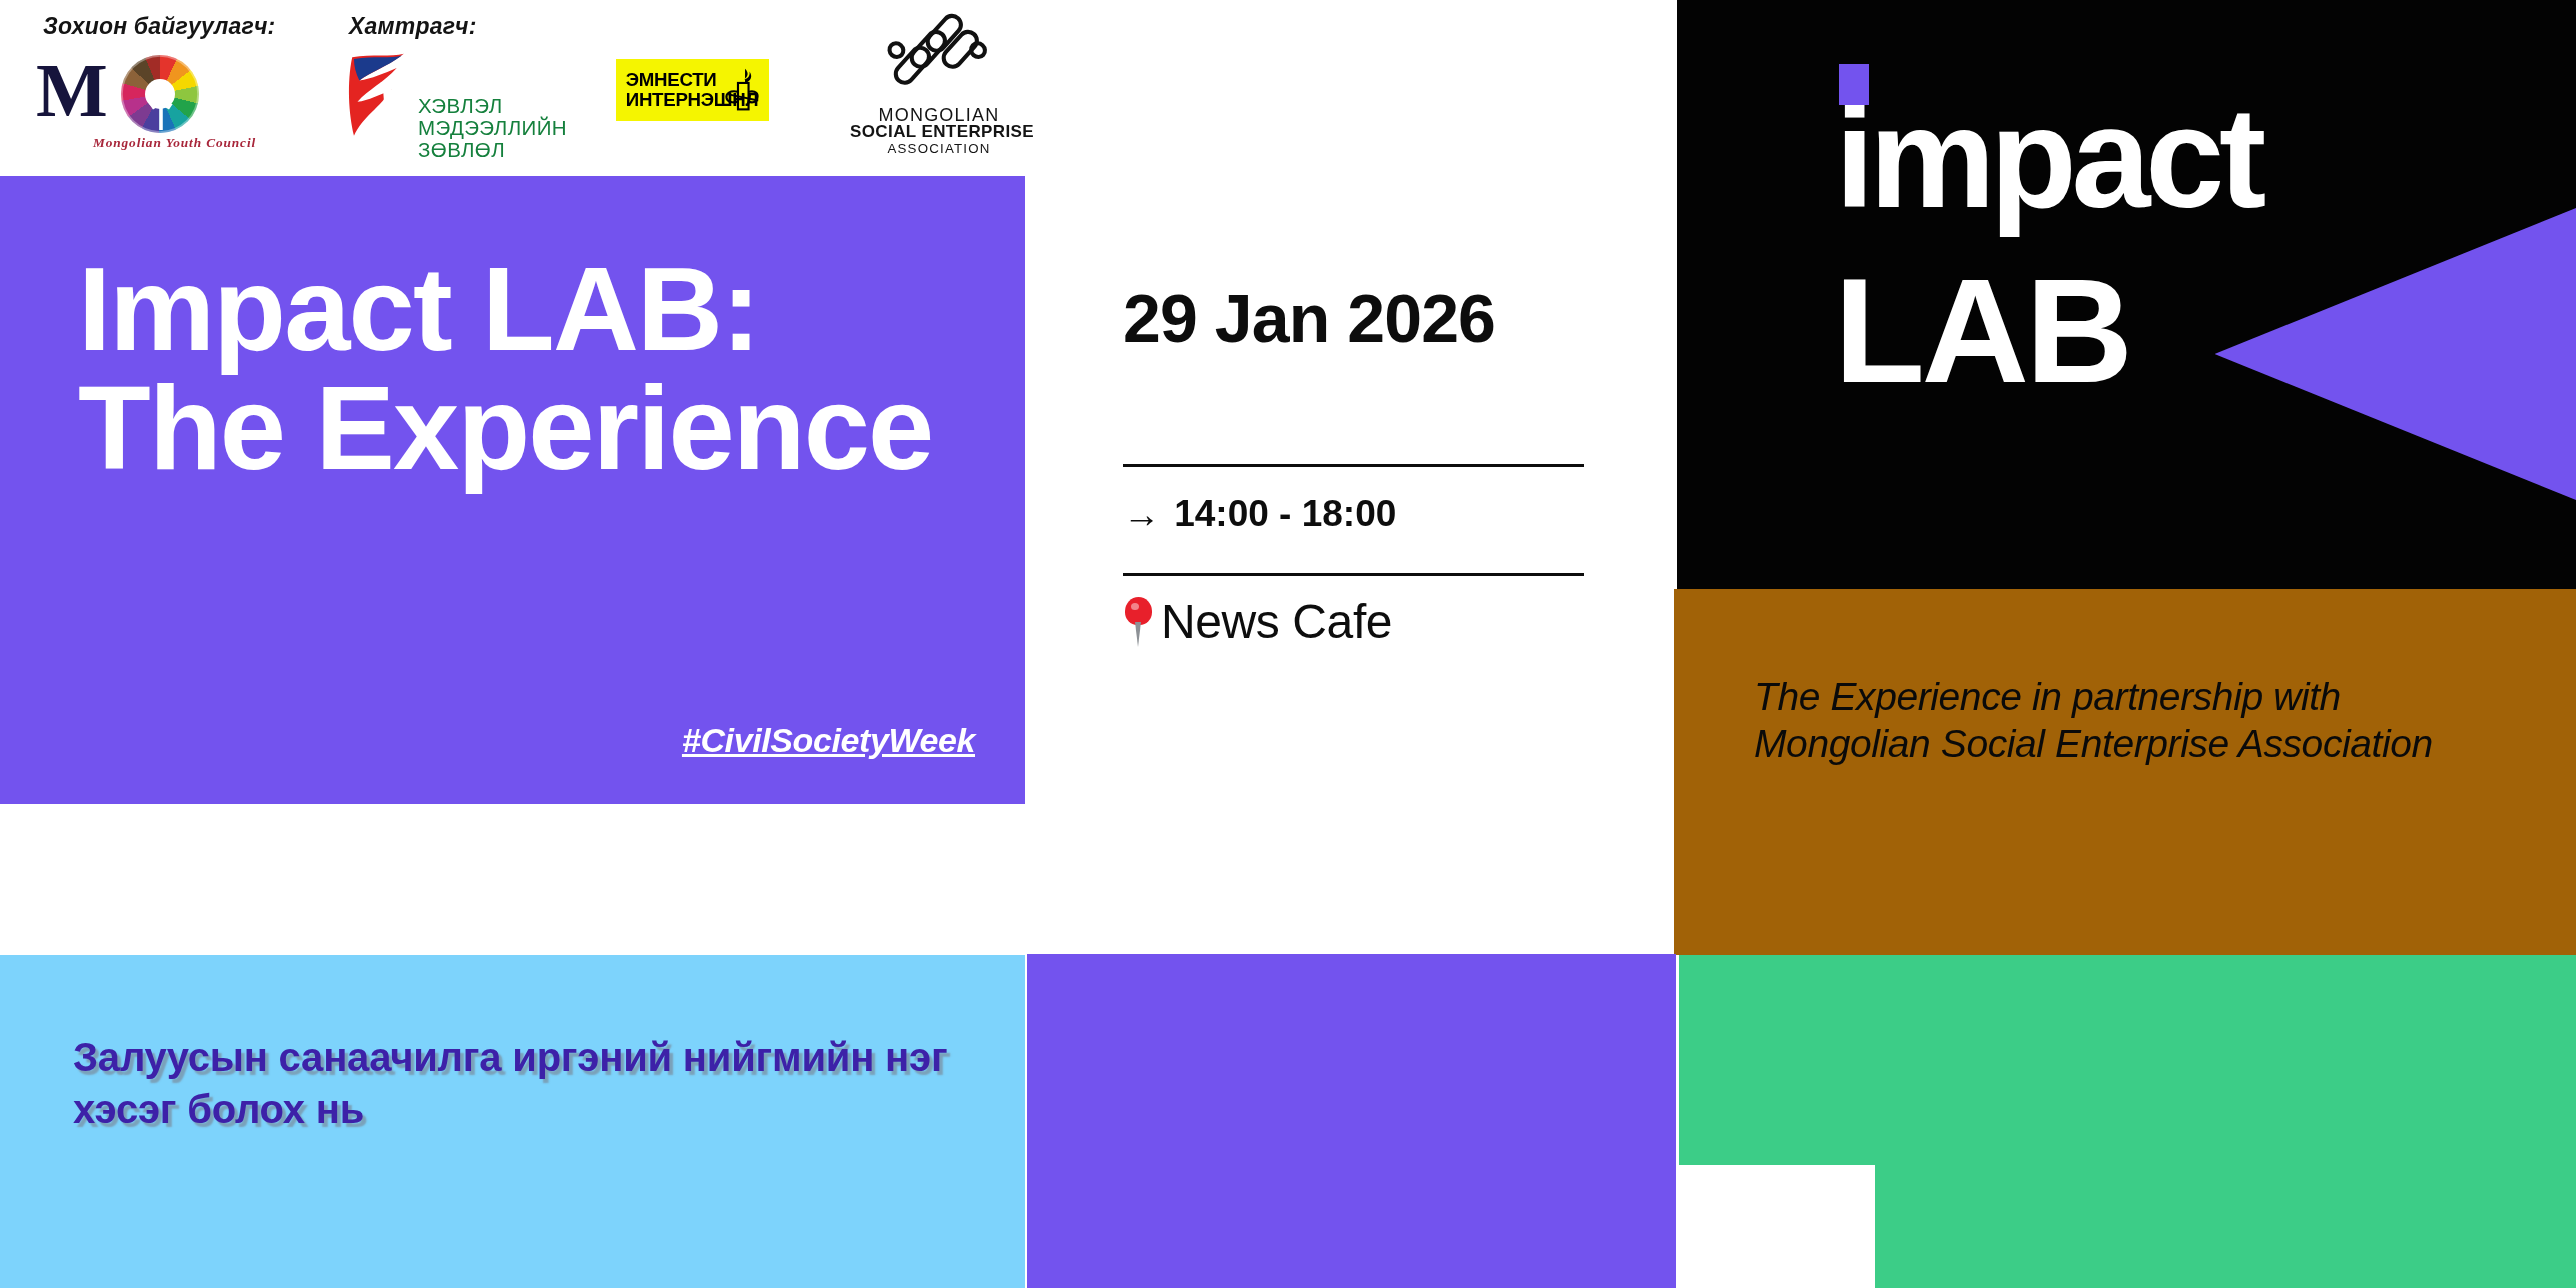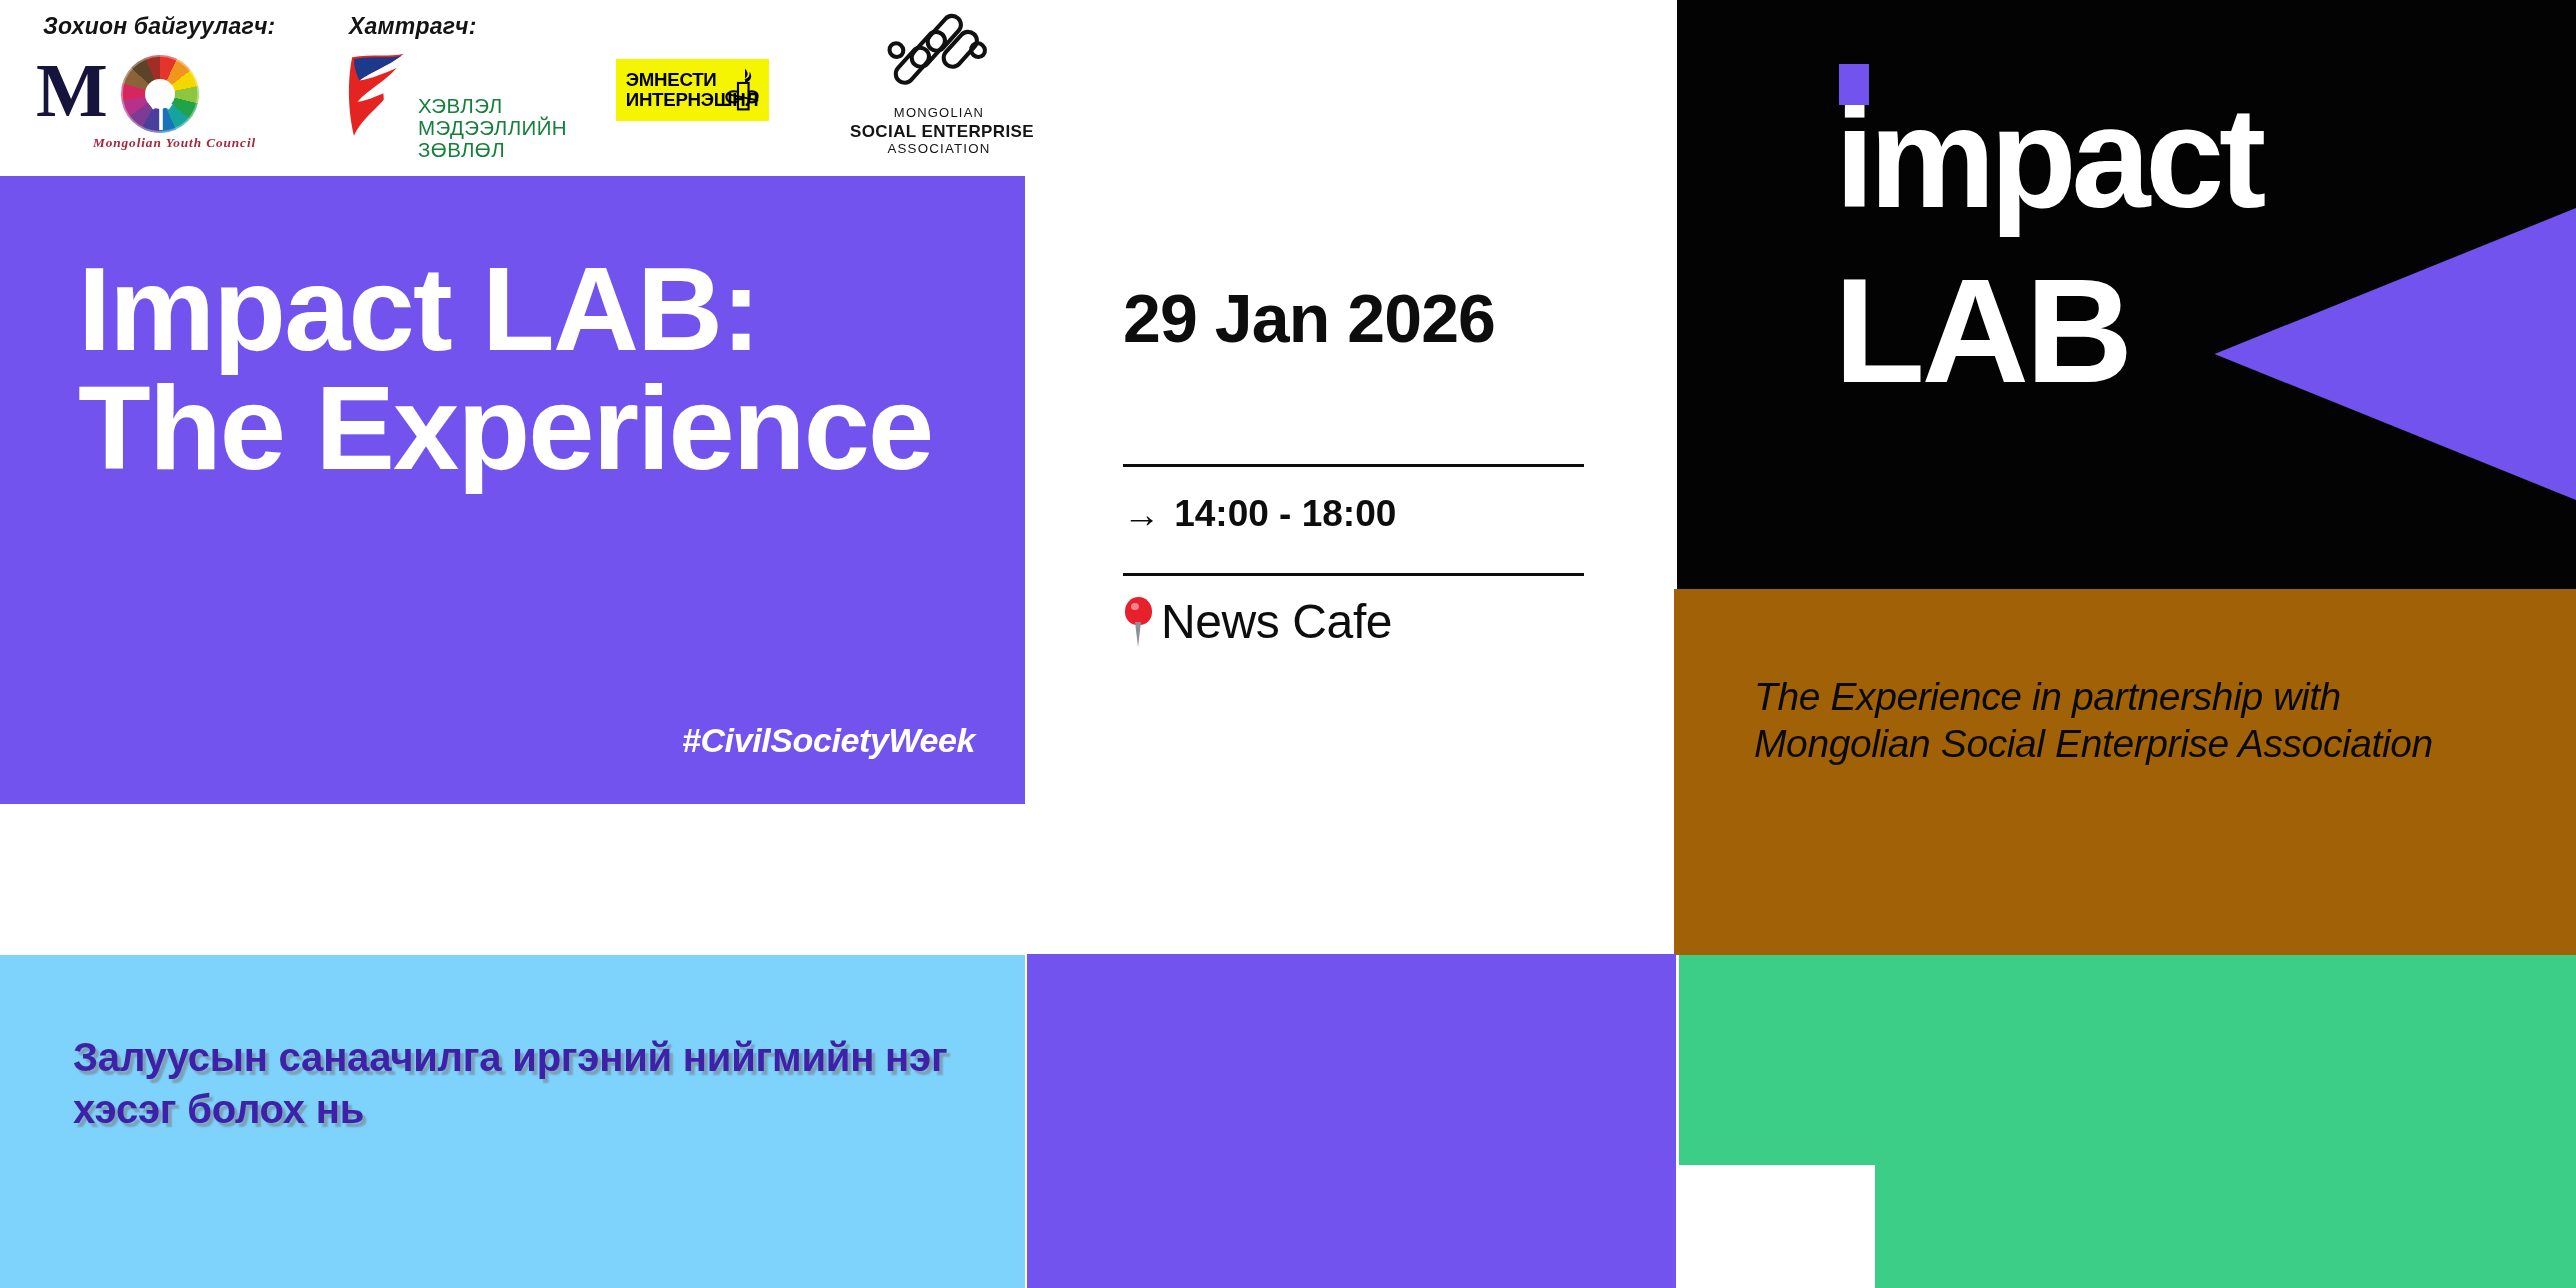--- a/index.html
+++ b/index.html
@@ -149,21 +149,21 @@
     width: 178px; height: 158px;
   }
   #msea-mark { position: absolute; left: 34px; top: 3.6px; }
   #msea-l1, #msea-l2, #msea-l3 {
     position: absolute;
     width: 178px;
     text-align: center;
     color: #141414;
     white-space: nowrap;
   }
-  #msea-l1 { top: 100px; font-size: 13px; letter-spacing: 1.2px; }
+  #msea-l1 { top: 100px; font-size: 18px; letter-spacing: 1.2px; }
   #msea-l2 { top: 117px; font-size: 17px; font-weight: bold; letter-spacing: 0.4px; }
   #msea-l3 { top: 136px; font-size: 13.3px; letter-spacing: 1.2px; }
 
   
   #hero-panel {
     position: absolute;
     left: 0; top: 176px;
     width: 1025px; height: 628px;
     background: #7353ee;
   }
@@ -179,20 +179,21 @@
   }
   #hero-hashtag {
     position: absolute;
     right: 50px; bottom: 44px;
     color: #ffffff;
     font-size: 34px;
     font-style: italic;
     font-weight: bold;
     letter-spacing: -0.4px;
     white-space: nowrap;
+    text-decoration: underline;
   }
 
   
   #details-card {
     position: absolute;
     left: 1032px; top: 176px;
     width: 642px; height: 779px;
     background: #ffffff;
   }
   #detail-date {

